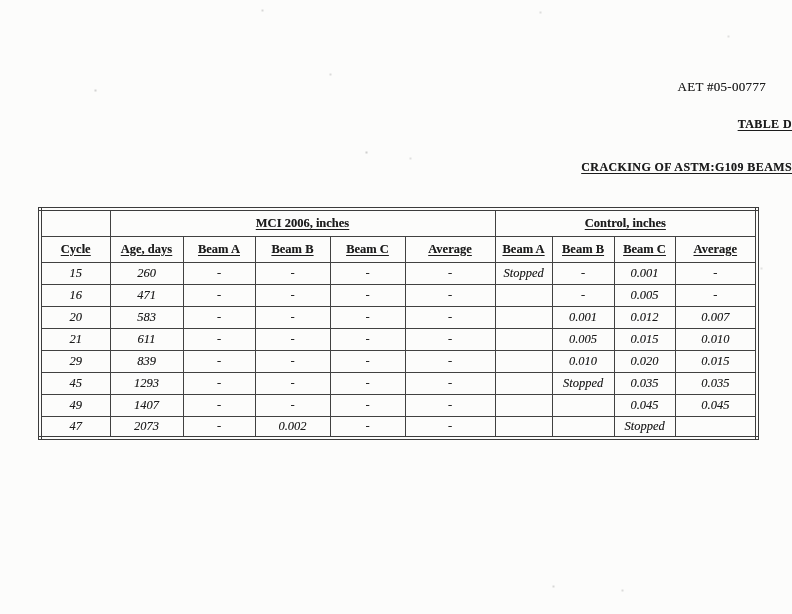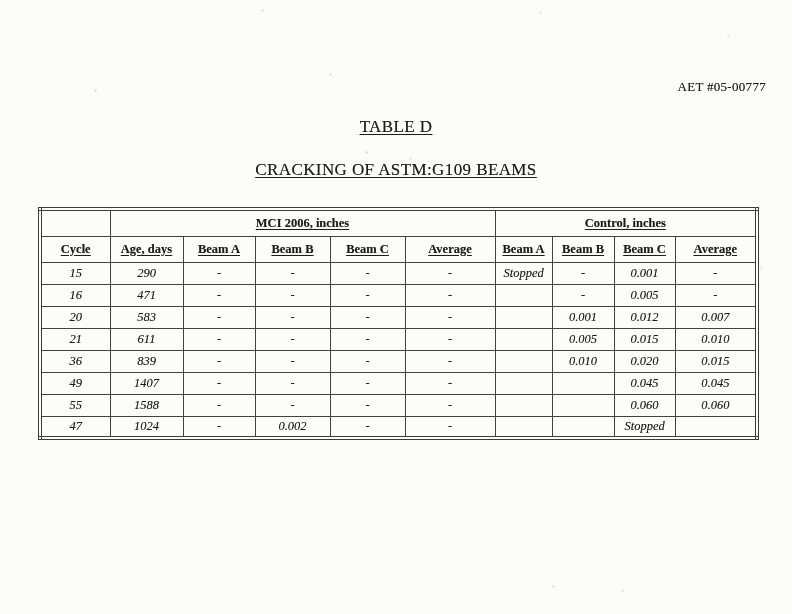--- a/index.html
+++ b/index.html
@@ -37,23 +37,23 @@
     top: 79px;
     right: 26px;
     font-size: 13px;
     letter-spacing: 0.3px;
     text-shadow: 0 0 0.4px rgba(0,0,0,0.45);
   }
   .doc-title, .doc-subtitle {
     position: absolute;
     left: 0;
     width: 100%;
-    text-align: center;
-    font-weight: normal;
-    font-size: 17px;
+    text-align: right;
+    font-weight: bold;
+    font-size: 12px;
     letter-spacing: 0.4px;
     text-shadow: 0 0 0.4px rgba(0,0,0,0.5);
   }
   .doc-title   { top: 117px; }
   .doc-subtitle{ top: 160px; }
   .doc-title span, .doc-subtitle span {
     text-decoration: underline;
     text-underline-offset: 2px;
   }
   table.data-table {
@@ -129,21 +129,21 @@
       <th>Average</th>
       <th>Beam A</th>
       <th>Beam B</th>
       <th>Beam C</th>
       <th>Average</th>
     </tr>
   </thead>
   <tbody>
       <tr>
         <td>15</td>
-        <td>290</td>
+        <td>260</td>
         <td>-</td>
         <td>-</td>
         <td>-</td>
         <td>-</td>
         <td>Stopped</td>
         <td>-</td>
         <td>0.001</td>
         <td>-</td>
       </tr>
       <tr>
@@ -176,58 +176,58 @@
         <td>-</td>
         <td>-</td>
         <td>-</td>
         <td>-</td>
         <td></td>
         <td>0.005</td>
         <td>0.015</td>
         <td>0.010</td>
       </tr>
       <tr>
-        <td>36</td>
+        <td>29</td>
         <td>839</td>
         <td>-</td>
         <td>-</td>
         <td>-</td>
         <td>-</td>
         <td></td>
         <td>0.010</td>
         <td>0.020</td>
         <td>0.015</td>
       </tr>
       <tr>
+        <td>45</td>
+        <td>1293</td>
+        <td>-</td>
+        <td>-</td>
+        <td>-</td>
+        <td>-</td>
+        <td></td>
+        <td>Stopped</td>
+        <td>0.035</td>
+        <td>0.035</td>
+      </tr>
+      <tr>
         <td>49</td>
         <td>1407</td>
         <td>-</td>
         <td>-</td>
         <td>-</td>
         <td>-</td>
         <td></td>
         <td></td>
         <td>0.045</td>
         <td>0.045</td>
       </tr>
       <tr>
-        <td>55</td>
-        <td>1588</td>
-        <td>-</td>
-        <td>-</td>
-        <td>-</td>
-        <td>-</td>
-        <td></td>
-        <td></td>
-        <td>0.060</td>
-        <td>0.060</td>
-      </tr>
-      <tr>
         <td>47</td>
-        <td>1024</td>
+        <td>2073</td>
         <td>-</td>
         <td>0.002</td>
         <td>-</td>
         <td>-</td>
         <td></td>
         <td></td>
         <td>Stopped</td>
         <td></td>
       </tr>
     </tbody>

